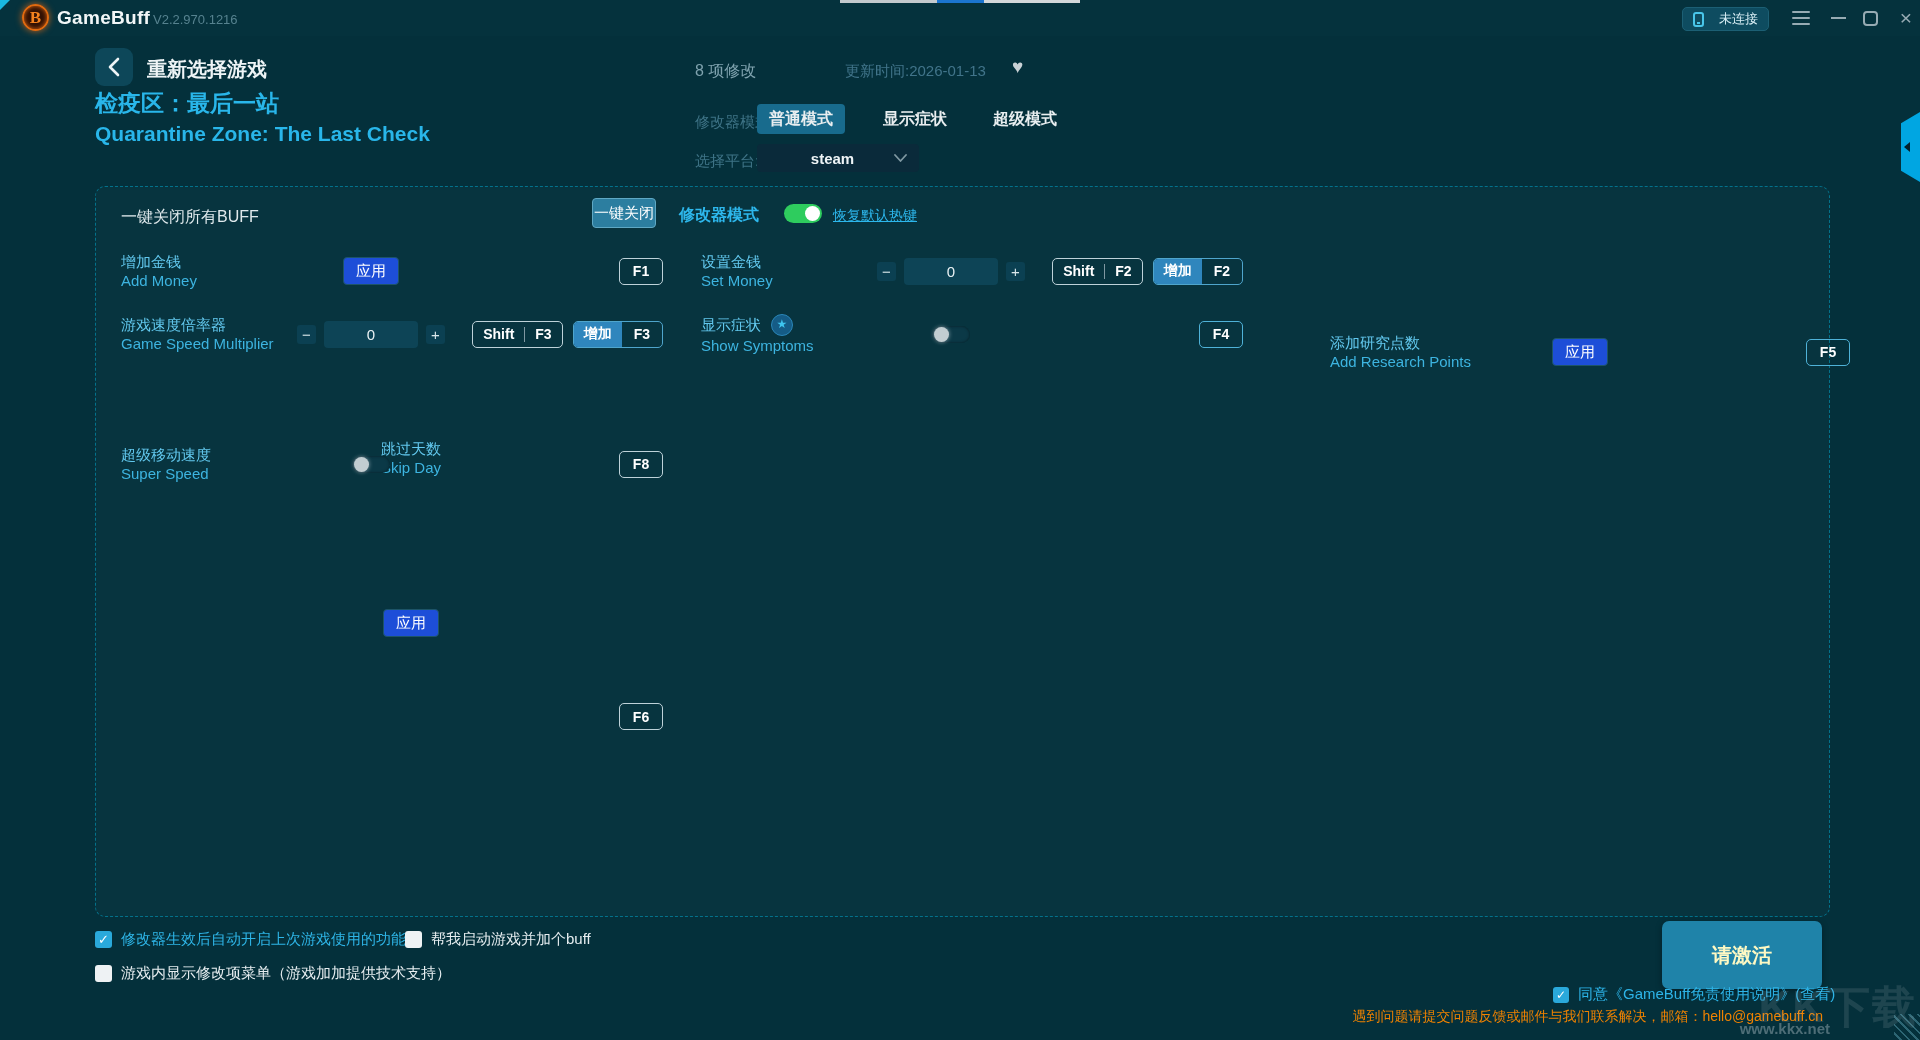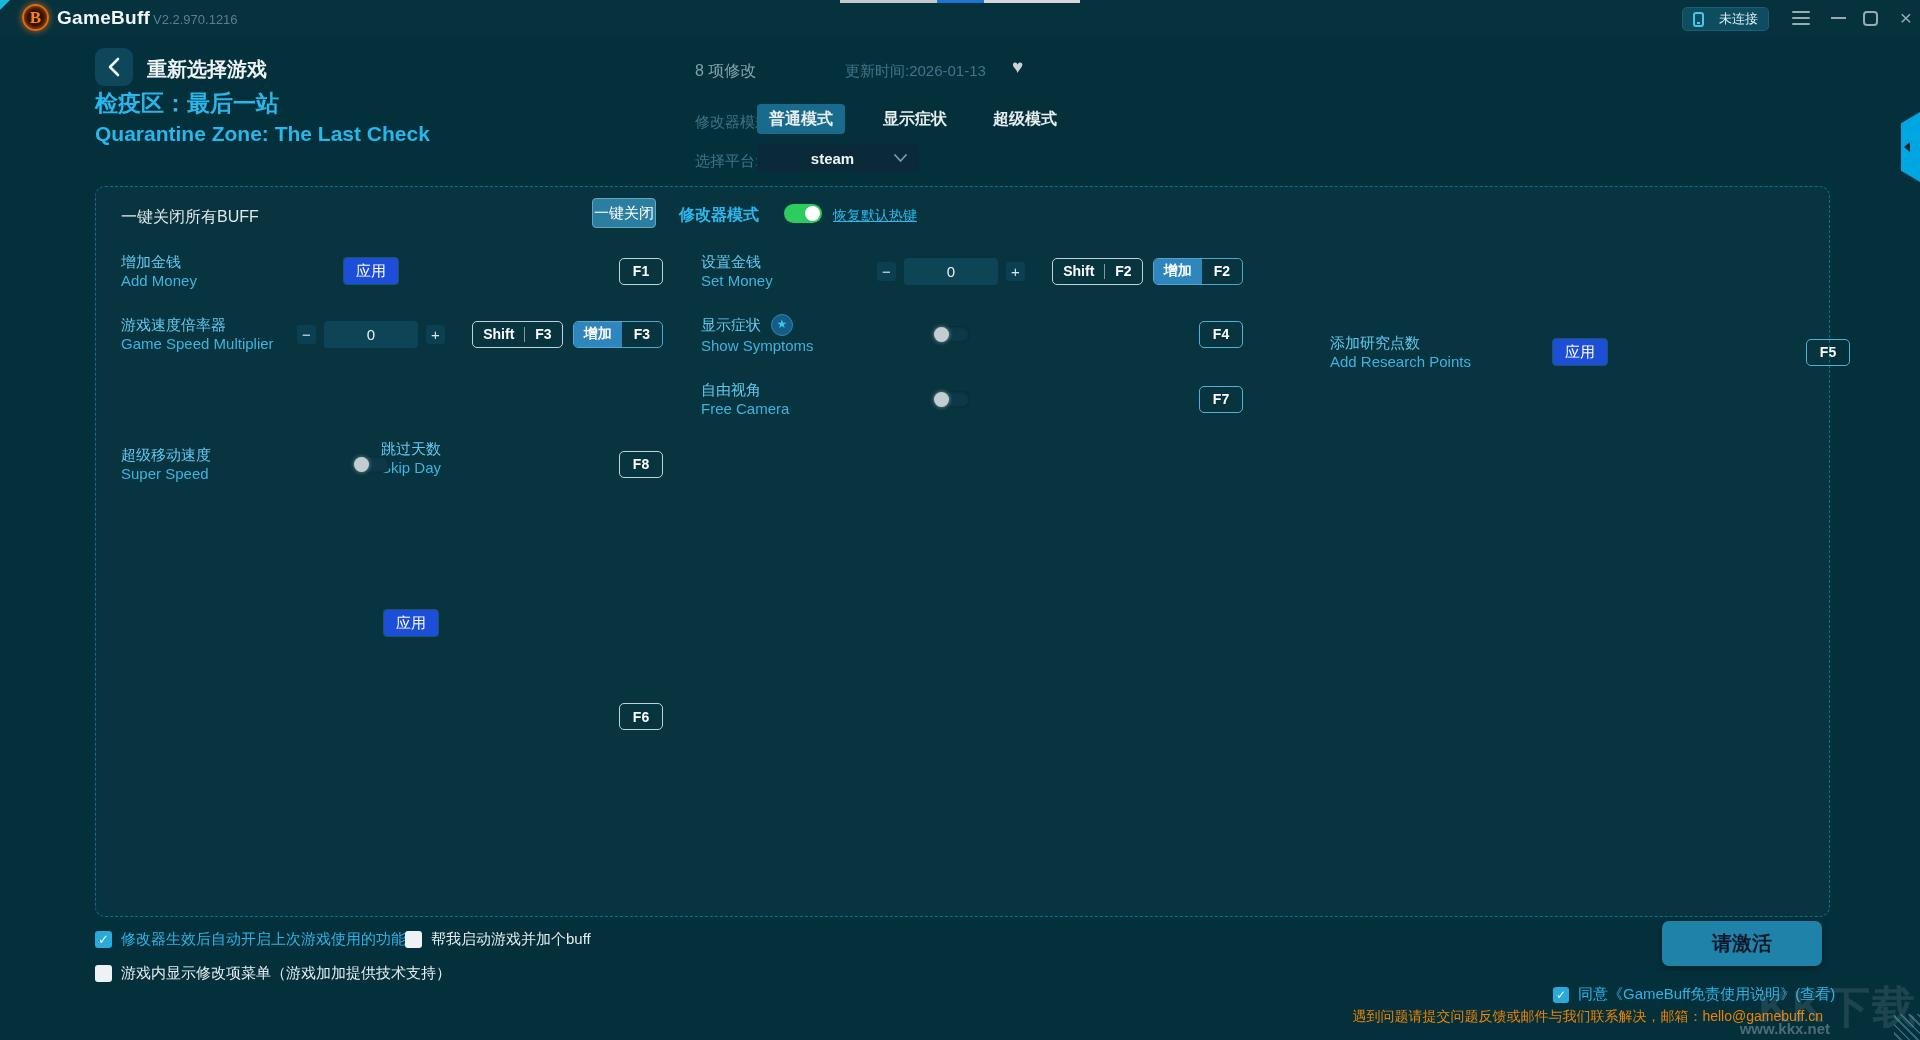--- a/index.html
+++ b/index.html
@@ -114,22 +114,22 @@
 
   
   .cb { width:17px; height:17px; border-radius:3px; display:flex; align-items:center; justify-content:center;
     font-size:13px; color:#fff; cursor:pointer; }
   .cb.checked { background:#2aa9db; }
   .cb.unchecked { background:#eef2f4; }
   .cb-label { font-size:15px; }
   .cb-label.cyan { color:#2eb4e6; }
   .cb-label.white { color:#e6edf0; }
 
-  #activate-btn { left:1662px; top:921px; width:160px; height:45px; background:#1f83a9; border:none;
-    border-radius:7px; color:#0f172a; font-size:20px; font-weight:bold; display:flex; align-items:center;
+  #activate-btn { left:1662px; top:921px; width:160px; height:68px; background:#1f83a9; border:none;
+    border-radius:7px; color:#fef9c3; font-size:20px; font-weight:bold; display:flex; align-items:center;
     justify-content:center; cursor:pointer; box-shadow:0 2px 6px rgba(0,0,0,.35); }
   #agree-row { left:1553px; top:985px; display:flex; align-items:center; gap:9px; }
   #agree-row .cb { width:16px; height:16px; font-size:12px; }
   #agree-label { font-size:15px; color:#2db4e8; cursor:pointer; }
   #contact-line { top:1008px; right:97px; font-size:14px; color:#f08200; }
   #watermark-site { top:1020px; right:90px; font-size:15px; font-weight:bold; color:rgba(150,170,178,.5); }
   #watermark-logo { top:978px; right:2px; font-size:44px; font-weight:bold; color:rgba(190,200,205,.14);
     letter-spacing:2px; }
   #corner-stripes { right:0; bottom:0; width:26px; height:26px;
     background:repeating-linear-gradient(45deg, transparent 0 4px, rgba(120,200,220,.35) 4px 6px); }
@@ -301,34 +301,20 @@
         <div class="cn">跳过天数</div>
         <div class="en">Skip Day</div>
       </div>
       <div class="fctrl">
         <button class="apply-btn">应用</button>
       </div>
       <div class="fkeys">
         <span class="key">F6</span>
       </div>
     </div>
-    <div class="cell" style="left:605px;width:580px;">
-      <div class="flabel">
-        <div class="cn">自由视角</div>
-        <div class="en">Free Camera</div>
-      </div>
-      <div class="fctrl">
-        <div class="toggle">
-            <div class="knob"></div>
-          </div>
-      </div>
-      <div class="fkeys">
-        <span class="key cyan">F7</span>
-      </div>
-    </div>
   </div>
 
   <div class="frow" style="top:251px;">
     <div class="cell" style="left:25px;width:580px;">
       <div class="flabel">
         <div class="cn">超级移动速度</div>
         <div class="en">Super Speed</div>
       </div>
       <div class="fctrl">
         <div class="toggle">

